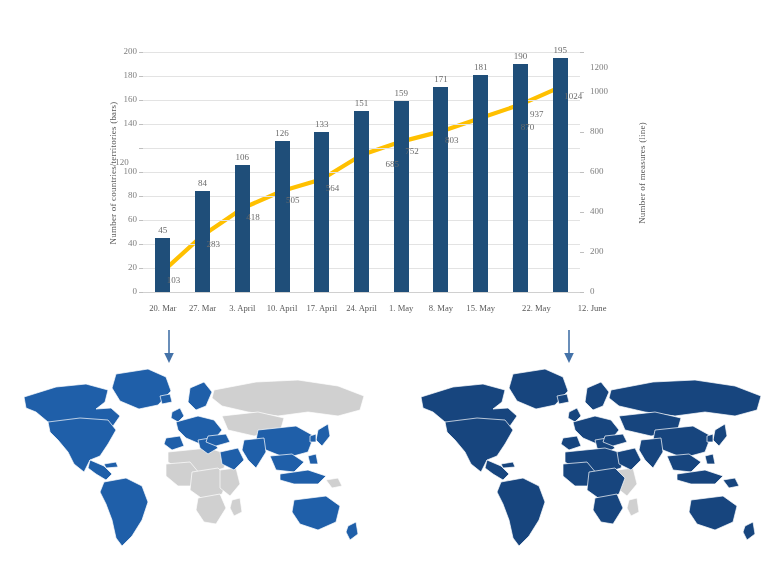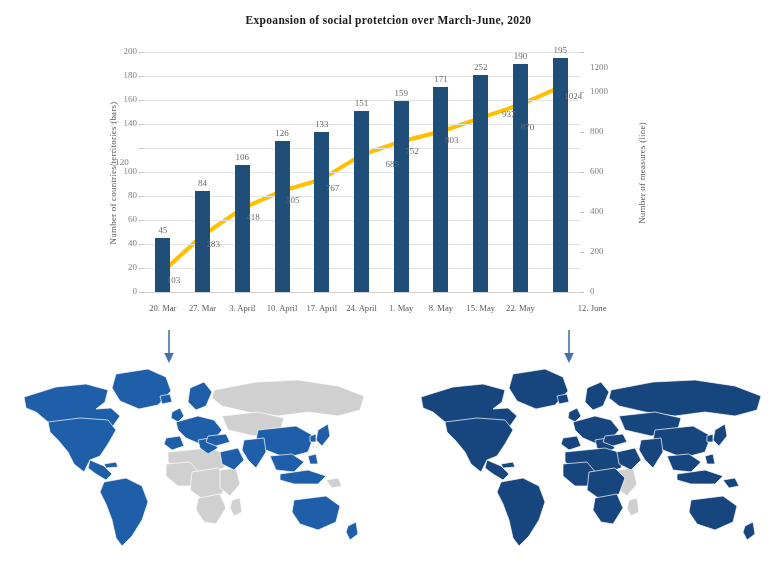--- a/index.html
+++ b/index.html
@@ -141,21 +141,20 @@
   .map-wrap { position: absolute; top: 360px; }
   #map-left  { left: 8px;   width: 380px; height: 205px; }
   #map-right { left: 405px; width: 368px; height: 205px; }
   .map-svg { width: 100%; height: 100%; display: block; }
 </style>
 </head>
 <body>
 
 <div id="figure">
 
-  <div id="chart-title">Expoansion of social protetcion over March-June, 2020</div>
 
   <div id="chart-block">
 
     <div class="axis-title" id="y-left-title">Number of countries/territories (bars)</div>
     <div class="axis-title" id="y-right-title">Number of measures (line)</div>
 
     <div id="plot-area">
       <svg id="line-svg" viewBox="0 0 437 240" preserveAspectRatio="none">
           <polyline points="19.9,219.4 59.6,183.4 99.3,156.4 139.0,139.0 178.8,127.2 218.5,103.0 258.2,89.6 298.0,79.4 337.7,66.0 377.4,52.6 417.1,35.2" fill="none" stroke="#ffc000" stroke-width="4.2" stroke-linejoin="round" stroke-linecap="round"></polyline>
         </svg>
@@ -216,46 +215,46 @@
         <div class="bar-label" style="left: 122.045px; top: 76.8px;">126</div>
         <div class="bar" style="left: 171.273px; height: 159.6px; background: rgb(31, 78, 121);"></div>
         <div class="bar-label" style="left: 161.773px; top: 68.4px;">133</div>
         <div class="bar" style="left: 211px; height: 181.2px; background: rgb(31, 78, 121);"></div>
         <div class="bar-label" style="left: 201.5px; top: 46.8px;">151</div>
         <div class="bar" style="left: 250.727px; height: 190.8px; background: rgb(31, 78, 121);"></div>
         <div class="bar-label" style="left: 241.227px; top: 37.2px;">159</div>
         <div class="bar" style="left: 290.455px; height: 205.2px; background: rgb(31, 78, 121);"></div>
         <div class="bar-label" style="left: 280.955px; top: 22.8px;">171</div>
         <div class="bar" style="left: 330.182px; height: 217.2px; background: rgb(31, 78, 121);"></div>
-        <div class="bar-label" style="left: 320.682px; top: 10.8px;">252</div>
+        <div class="bar-label" style="left: 320.682px; top: 10.8px;">181</div>
         <div class="bar" style="left: 369.909px; height: 228px; background: rgb(31, 78, 121);"></div>
         <div class="bar-label" style="left: 360.409px; top: 0px;">190</div>
         <div class="bar" style="left: 409.636px; height: 234px; background: rgb(31, 78, 121);"></div>
         <div class="bar-label" style="left: 400.136px; top: -6px;">195</div>
         <div class="line-label" style="left: 23.8636px; top: 224.4px;">103</div>
         <div class="line-label" style="left: 63.5909px; top: 188.4px;">283</div>
         <div class="line-label" style="left: 103.318px; top: 161.4px;">418</div>
         <div class="line-label" style="left: 143.045px; top: 144px;">505</div>
-        <div class="line-label" style="left: 182.773px; top: 132.2px;">767</div>
+        <div class="line-label" style="left: 182.773px; top: 132.2px;">564</div>
         <div class="line-label" style="left: 222.5px; top: 108px; padding-left: 20px;">685</div>
         <div class="line-label" style="left: 262.227px; top: 94.6px;">752</div>
         <div class="line-label" style="left: 301.955px; top: 84.4px;">803</div>
         <div class="line-label" style="left: 341.682px; top: 71px; padding-left: 36px;">870</div>
-        <div class="line-label" style="left: 359px; top: 57.6px;">937</div>
+        <div class="line-label" style="left: 387px; top: 57.6px;">937</div>
         <div class="line-label" style="left: 421.136px; top: 40.2px;">1024</div>
         <div class="x-label" style="left: -6.13636px;">20. Mar</div>
         <div class="x-label" style="left: 33.5909px;">27. Mar</div>
         <div class="x-label" style="left: 73.3182px;">3. April</div>
         <div class="x-label" style="left: 113.045px;">10. April</div>
         <div class="x-label" style="left: 152.773px;">17. April</div>
         <div class="x-label" style="left: 192.5px;">24. April</div>
         <div class="x-label" style="left: 232.227px;">1. May</div>
         <div class="x-label" style="left: 271.955px;">8. May</div>
         <div class="x-label" style="left: 311.682px;">15. May</div>
-        <div class="x-label" style="left: 351.409px;">22. May</div>
+        <div class="x-label" style="left: 351.409px; padding-left: 16px;">22. May</div>
         <div class="x-label" style="left: 391.136px; padding-left: 32px;">12. June</div>
       </div>
 
   </div>
 
   <svg class="arrow-svg" id="arrow-left" width="18" height="34">
     <line x1="9" y1="0" x2="9" y2="24" stroke="#4472a8" stroke-width="1.6"></line>
     <polygon points="9,33 4.2,23 13.8,23" fill="#4472a8"></polygon>
   </svg>
   <svg class="arrow-svg" id="arrow-right" width="18" height="34">

